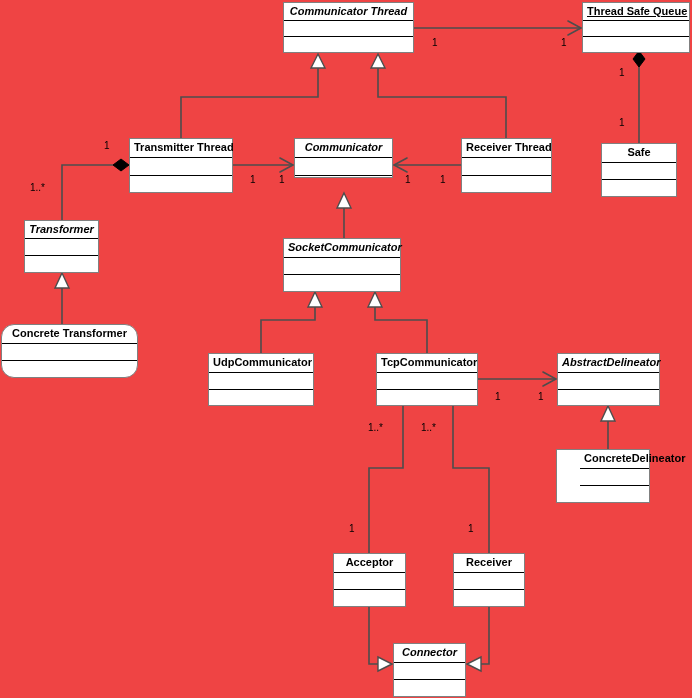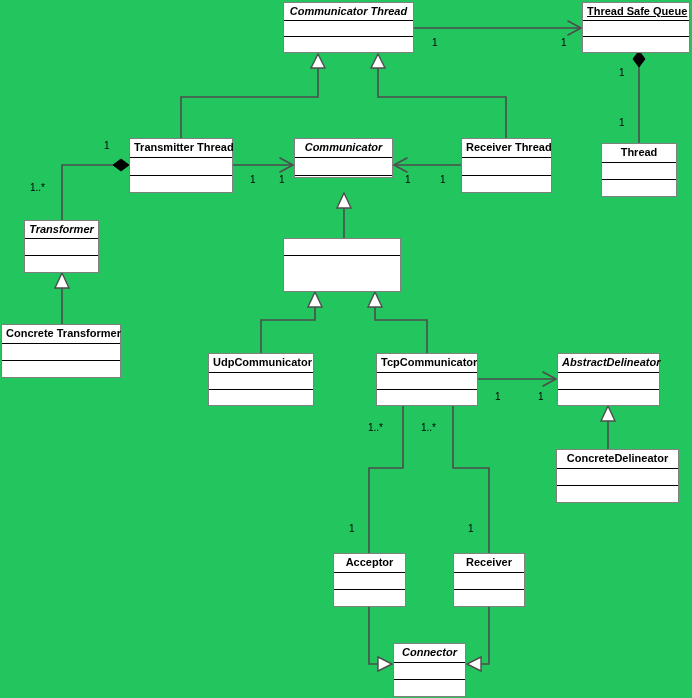--- a/index.html
+++ b/index.html
@@ -4,21 +4,21 @@
 <style>
   html, body {
     margin: 0;
     padding: 0;
     background: #ffffff;
   }
   #diagram-root {
     position: relative;
     width: 692px;
     height: 698px;
-    background: #22c55e;
+    background: #ef4444;
     font-family: "Liberation Sans", sans-serif;
     overflow: hidden;
   }
   svg.layer {
     position: absolute;
     left: 0;
     top: 0;
     width: 692px;
     height: 698px;
   }
@@ -161,21 +161,21 @@
         <div class="uml-name" style="height: 18px;">Communicator Thread</div>
         <div class="uml-attrs" style="height: 16px;"></div>
         <div class="uml-ops" style="height: 15px;"></div>
       </div>
       <div class="uml-class" style="left: 582px; top: 2px; width: 108px; height: 51px; text-decoration: underline;">
         <div class="uml-name" style="height: 18px;">Thread Safe Queue</div>
         <div class="uml-attrs" style="height: 16px;"></div>
         <div class="uml-ops" style="height: 15px;"></div>
       </div>
       <div class="uml-class" style="left: 601px; top: 143px; width: 76px; height: 54px;">
-        <div class="uml-name" style="height: 19px;">Thread</div>
+        <div class="uml-name" style="height: 19px;">Safe</div>
         <div class="uml-attrs" style="height: 17px;"></div>
         <div class="uml-ops" style="height: 16px;"></div>
       </div>
       <div class="uml-class" style="left: 129px; top: 138px; width: 104px; height: 55px;">
         <div class="uml-name" style="height: 19px;">Transmitter Thread</div>
         <div class="uml-attrs" style="height: 18px;"></div>
         <div class="uml-ops" style="height: 16px;"></div>
       </div>
       <div class="uml-class abstract" style="left: 294px; top: 138px; width: 99px; height: 40px;">
         <div class="uml-name" style="height: 19px;">Communicator</div>
@@ -185,45 +185,46 @@
       <div class="uml-class" style="left: 461px; top: 138px; width: 91px; height: 55px;">
         <div class="uml-name" style="height: 19px;">Receiver Thread</div>
         <div class="uml-attrs" style="height: 18px;"></div>
         <div class="uml-ops" style="height: 16px;"></div>
       </div>
       <div class="uml-class abstract" style="left: 24px; top: 220px; width: 75px; height: 53px;">
         <div class="uml-name" style="height: 18px;">Transformer</div>
         <div class="uml-attrs" style="height: 17px;"></div>
         <div class="uml-ops" style="height: 16px;"></div>
       </div>
-      <div class="uml-class" style="left: 1px; top: 324px; width: 120px; height: 54px;">
+      <div class="uml-class" style="left: 1px; top: 324px; width: 137px; height: 54px; border-radius: 13px;">
         <div class="uml-name" style="height: 19px;">Concrete Transformer</div>
         <div class="uml-attrs" style="height: 17px;"></div>
         <div class="uml-ops" style="height: 16px;"></div>
       </div>
       <div class="uml-class abstract" style="left: 283px; top: 238px; width: 118px; height: 54px;">
+        <div class="uml-name" style="height: 19px;">SocketCommunicator</div>
         <div class="uml-attrs" style="height: 17px;"></div>
         <div class="uml-ops" style="height: 16px;"></div>
       </div>
       <div class="uml-class" style="left: 208px; top: 353px; width: 106px; height: 53px;">
         <div class="uml-name" style="height: 19px;">UdpCommunicator</div>
         <div class="uml-attrs" style="height: 17px;"></div>
         <div class="uml-ops" style="height: 15px;"></div>
       </div>
       <div class="uml-class" style="left: 376px; top: 353px; width: 102px; height: 53px;">
         <div class="uml-name" style="height: 19px;">TcpCommunicator</div>
         <div class="uml-attrs" style="height: 17px;"></div>
         <div class="uml-ops" style="height: 15px;"></div>
       </div>
       <div class="uml-class abstract" style="left: 557px; top: 353px; width: 103px; height: 53px;">
         <div class="uml-name" style="height: 19px;">AbstractDelineator</div>
         <div class="uml-attrs" style="height: 17px;"></div>
         <div class="uml-ops" style="height: 15px;"></div>
       </div>
-      <div class="uml-class" style="left: 556px; top: 449px; width: 123px; height: 54px;">
+      <div class="uml-class" style="left: 556px; top: 449px; width: 94px; height: 54px; padding-left: 23px;">
         <div class="uml-name" style="height: 19px;">ConcreteDelineator</div>
         <div class="uml-attrs" style="height: 17px;"></div>
         <div class="uml-ops" style="height: 16px;"></div>
       </div>
       <div class="uml-class" style="left: 333px; top: 553px; width: 73px; height: 54px;">
         <div class="uml-name" style="height: 19px;">Acceptor</div>
         <div class="uml-attrs" style="height: 17px;"></div>
         <div class="uml-ops" style="height: 16px;"></div>
       </div>
       <div class="uml-class" style="left: 453px; top: 553px; width: 72px; height: 54px;">

